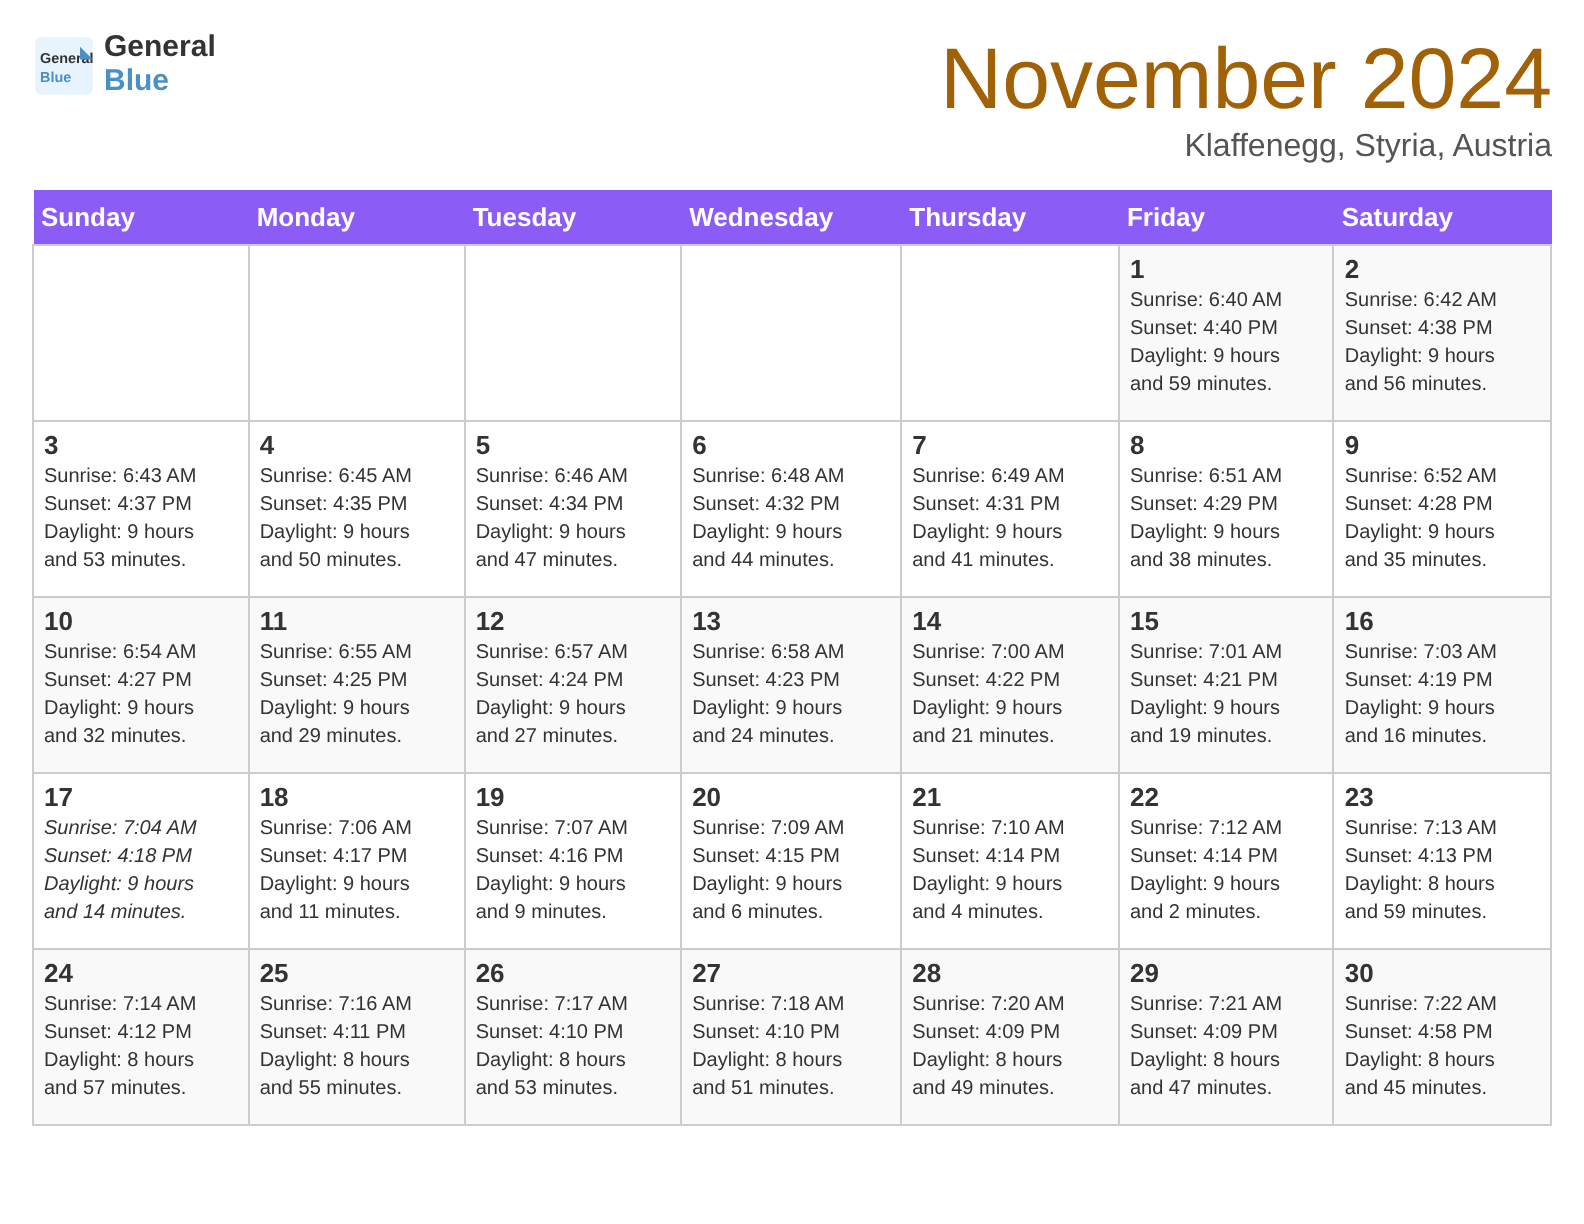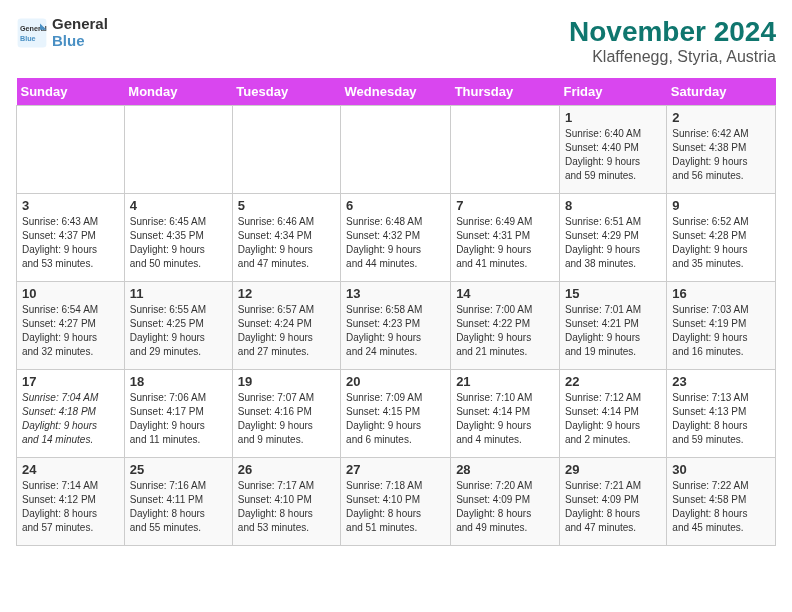--- a/index.html
+++ b/index.html
@@ -28,35 +28,35 @@
       line-height: 1.1;
     }
     .logo-icon {
       width: 32px;
       height: 32px;
     }
     .title-block {
       text-align: right;
     }
     .month-title {
-      font-size: 28px;
-      font-weight: bold;
-      color: #0f766e;
+      font-size: 43px;
+      font-weight: normal;
+      color: #a16207;
     }
     .location {
       font-size: 16px;
       color: #555;
     }
     table {
       width: 100%;
       border-collapse: collapse;
       font-size: 11px;
     }
     thead th {
-      background-color: #d946ef;
+      background-color: #8b5cf6;
       color: #fff;
       padding: 6px 4px;
       text-align: left;
       font-size: 13px;
       font-weight: bold;
     }
     tbody td {
       border: 1px solid #ccc;
       vertical-align: top;
       padding: 4px 5px;

